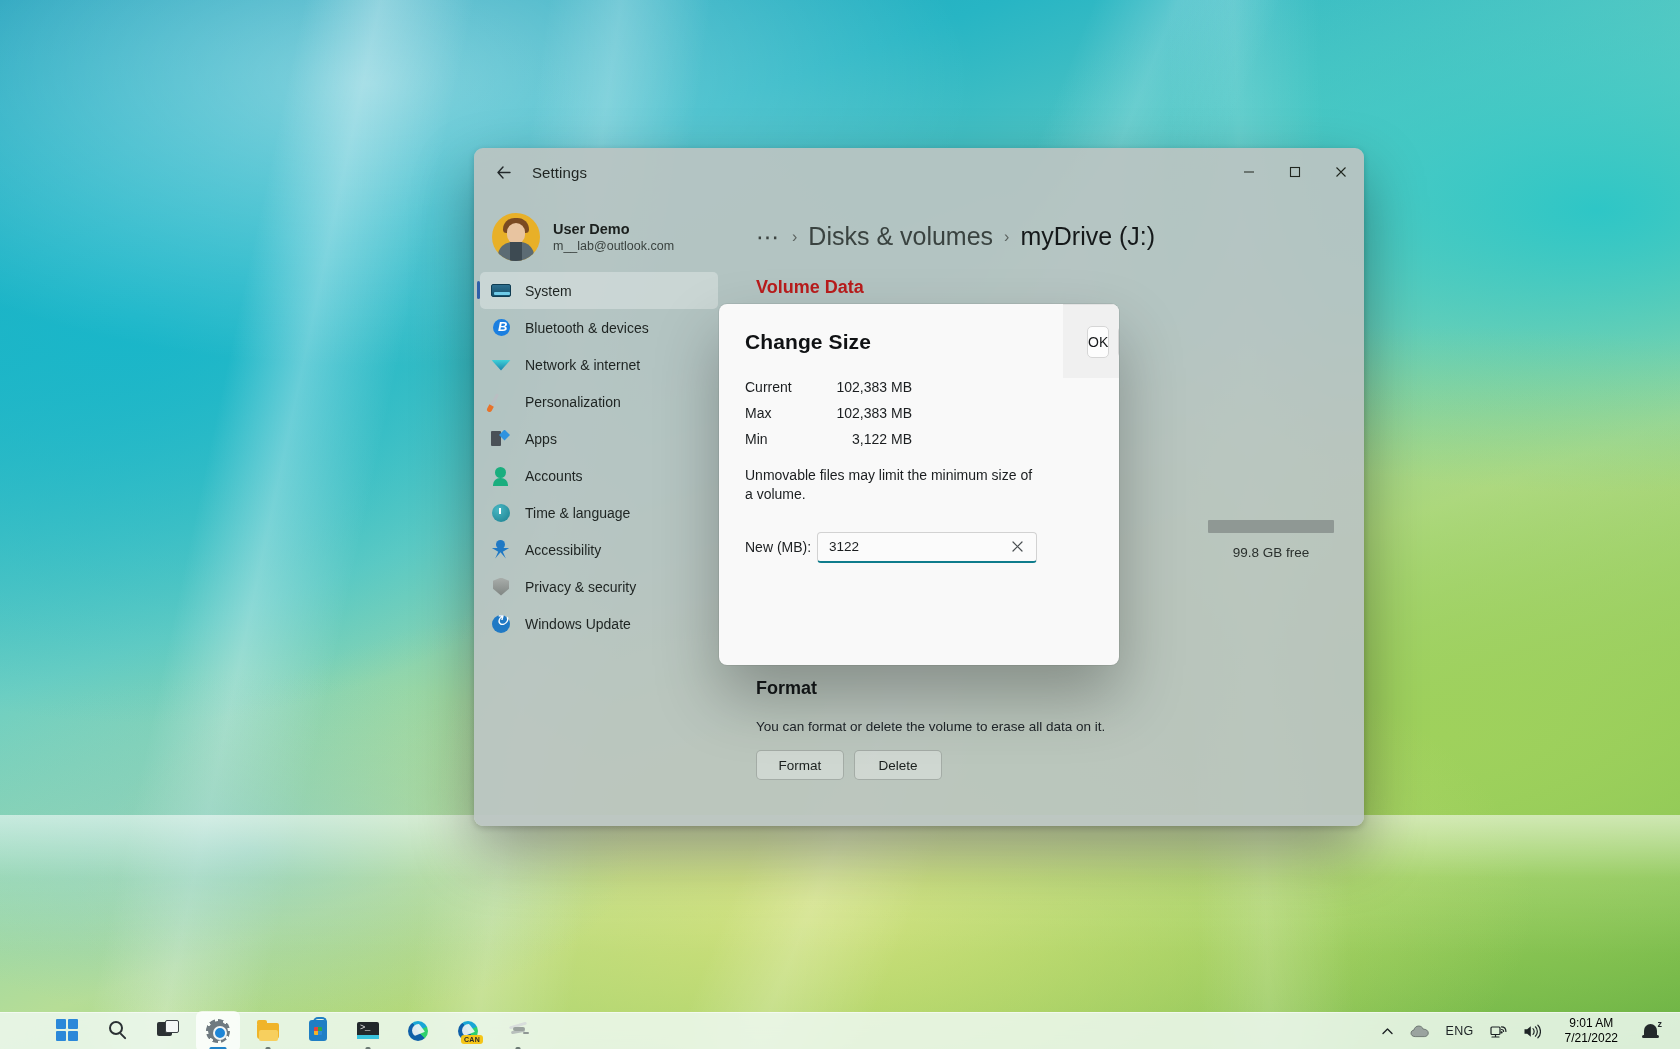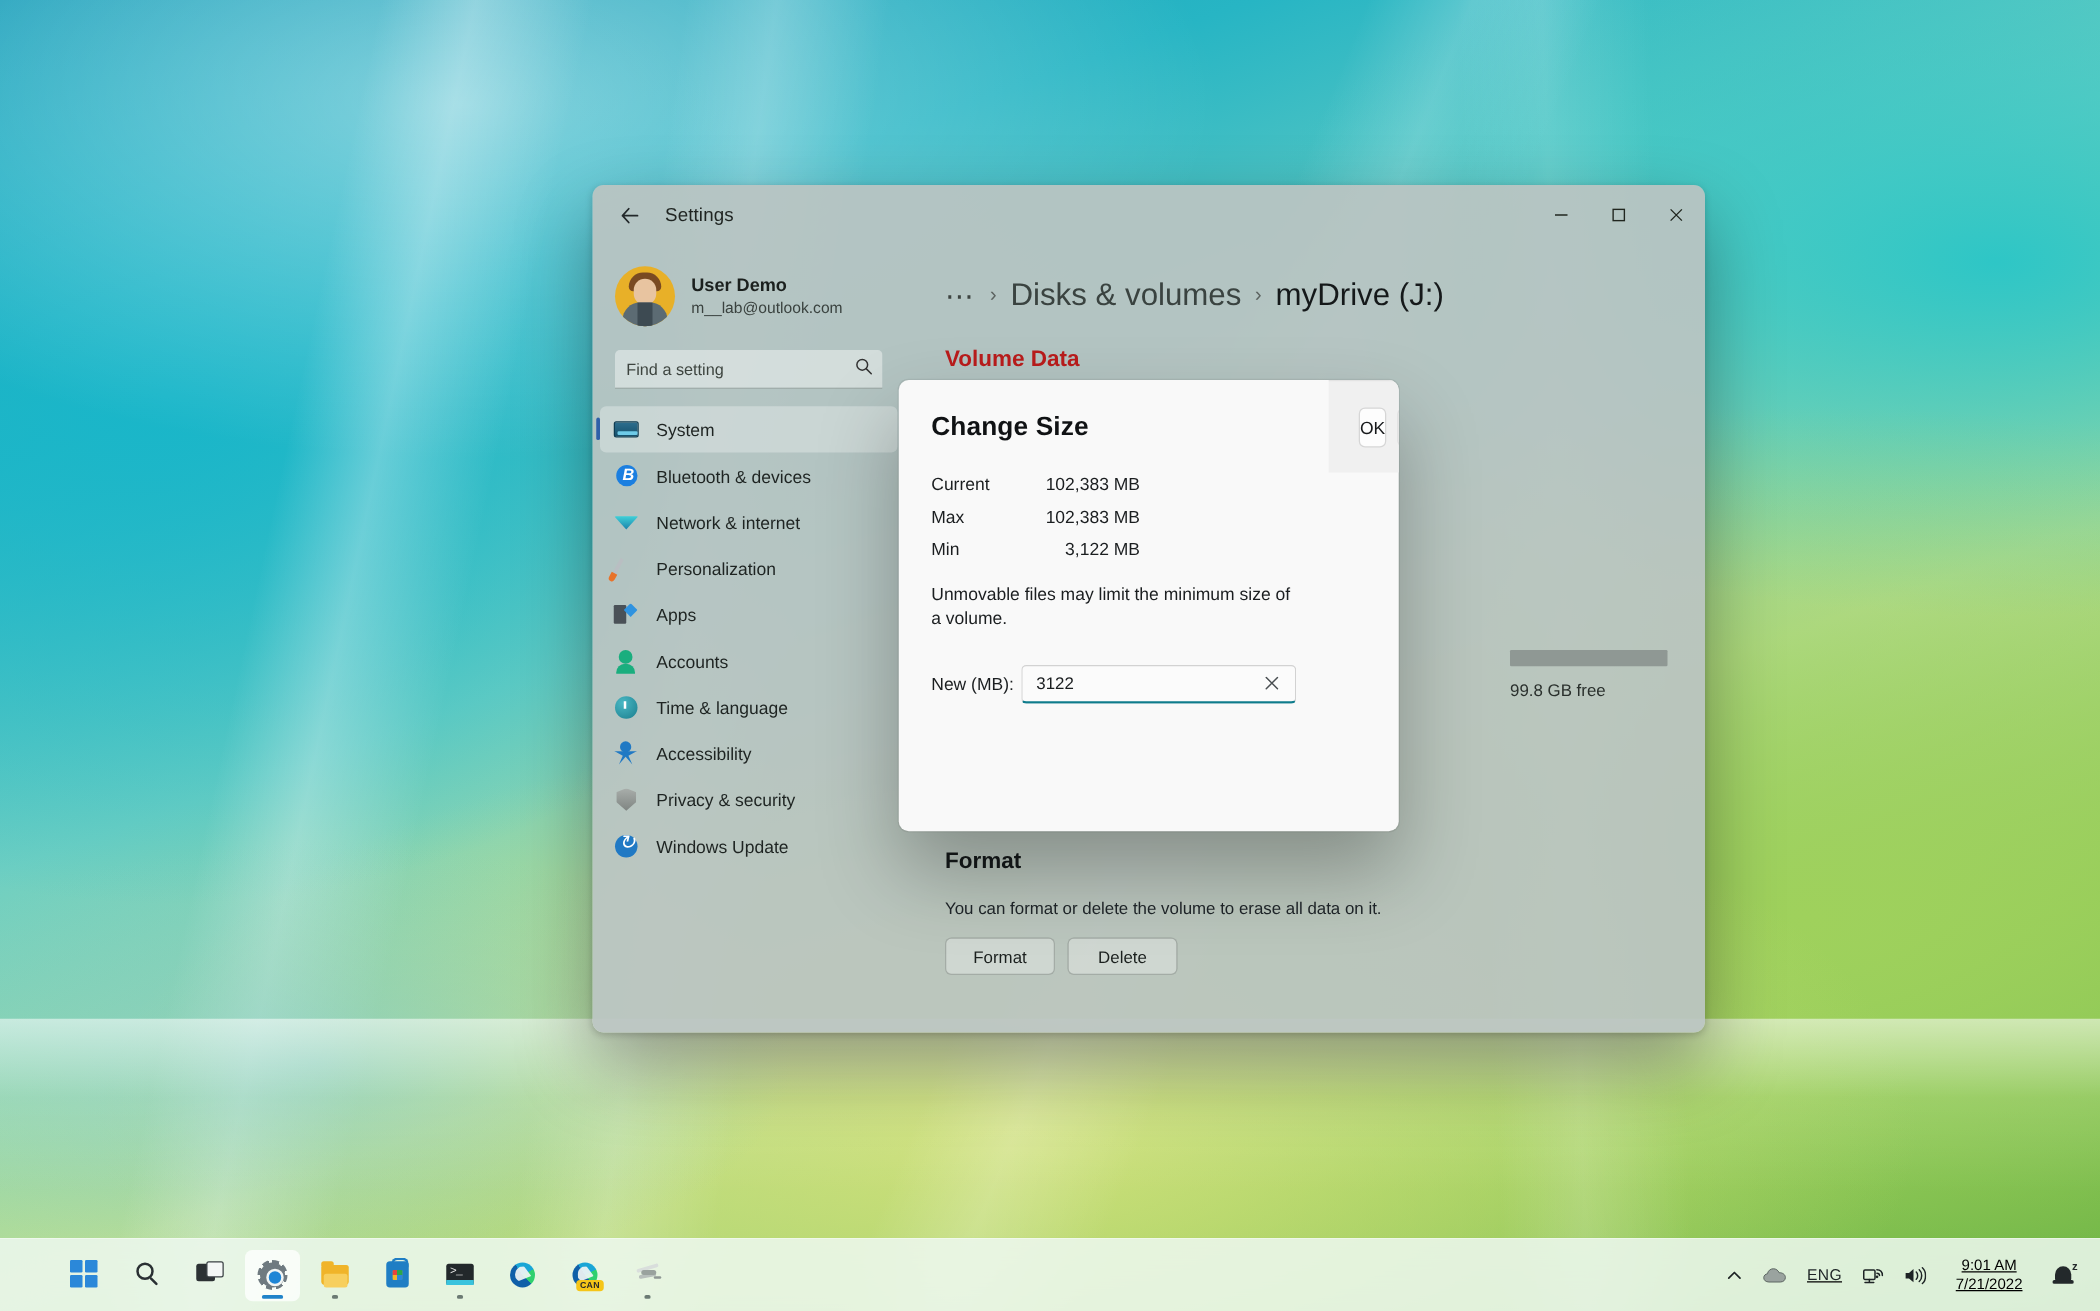--- a/index.html
+++ b/index.html
@@ -142,21 +142,21 @@
   .breadcrumb { display: flex; align-items: center; gap: 11px; }
   .bc-dots { font-size: 23px; color: #3d4441; letter-spacing: 2px; line-height: 14px; cursor: default; }
   .bc-sep { font-size: 16px; color: #5c6360; }
   .bc-link { font-size: 25px; color: #3a4340; cursor: default; }
   .bc-cur { font-size: 25px; color: #15191a; }
 
   .sec-title { font-size: 18px; font-weight: bold; color: #b91c1c; margin-top: 26px; }
 
   .bar-area { position: absolute; right: 30px; top: 324px; width: 126px; }
   .bar-track { height: 13px; background: #8f9894; border-radius: 1px; }
-  .bar-label { font-size: 13.5px; color: #2a302d; text-align: left; margin-top: 12px; }
+  .bar-label { font-size: 13.5px; color: #2a302d; text-align: center; margin-top: 12px; }
 
   .format-sec { position: absolute; left: 32px; top: 482px; }
   .format-title { font-size: 18px; font-weight: bold; color: #15191a; }
   .format-desc { font-size: 13.5px; color: #20262a; margin-top: 20px; }
   .btn-row { display: flex; gap: 10px; margin-top: 16px; }
   .fbtn {
     min-width: 88px; height: 30px; padding: 0 18px;
     background: rgba(255,255,255,0.30);
     border: 1px solid rgba(70,80,76,0.32);
     border-radius: 5px;
@@ -211,26 +211,25 @@
   .dbtn {
     flex: 1; height: 32px;
     background: #fdfdfd; border: 1px solid #d6d6d6;
     border-radius: 5px;
     font-family: "Liberation Sans", sans-serif; font-size: 14px; color: #17191b;
     cursor: default;
   }
 
   
   #taskbar {
-    position: absolute; left: 0; right: 0; bottom: 0; height: 59px;
+    position: absolute; left: 0; right: 0; bottom: 0; height: 37px;
     background: rgba(238,248,240,0.86);
     backdrop-filter: blur(18px);
     display: flex; align-items: center;
     border-top: 1px solid rgba(255,255,255,0.5);
-    text-decoration: underline;
   }
   .tb-center { display: flex; align-items: center; gap: 6px; padding-left: 46px; }
   .tb-item {
     width: 44px; height: 41px; border-radius: 6px;
     display: flex; align-items: center; justify-content: center;
     position: relative; cursor: default;
   }
   .tb-item.active { background: rgba(255,255,255,0.75); }
   .tb-item .dot {
     position: absolute; bottom: 2px; left: 50%; transform: translateX(-50%);
@@ -331,31 +330,20 @@
             <div class="face"></div>
             <div class="body"></div>
             <div class="shirt"></div>
         </div>
         <div class="profile-text">
           <div class="profile-name">User Demo</div>
           <div class="profile-mail">m__lab@outlook.com</div>
         </div>
       </div>
 
-      <div class="search-wrap">
-        <div class="search-box">
-          <input type="text" placeholder="Find a setting" style="">
-          <span class="search-ico">
-            <svg width="14" height="14" viewBox="0 0 14 14">
-                <circle cx="5.8" cy="5.8" r="4.3" fill="none" stroke="#333" stroke-width="1.2"></circle>
-                <path d="M9.1 9.1 L13 13" stroke="#333" stroke-width="1.2" stroke-linecap="round"></path>
-              </svg>
-          </span>
-        </div>
-      </div>
 
       <div class="nav">
         <div class="nav-item active">
           <span class="nav-ico">
               <i class="ic-system"></i>
             </span>
           <span class="nav-label">System</span>
         </div>
         <div class="nav-item">
           <span class="nav-ico">

